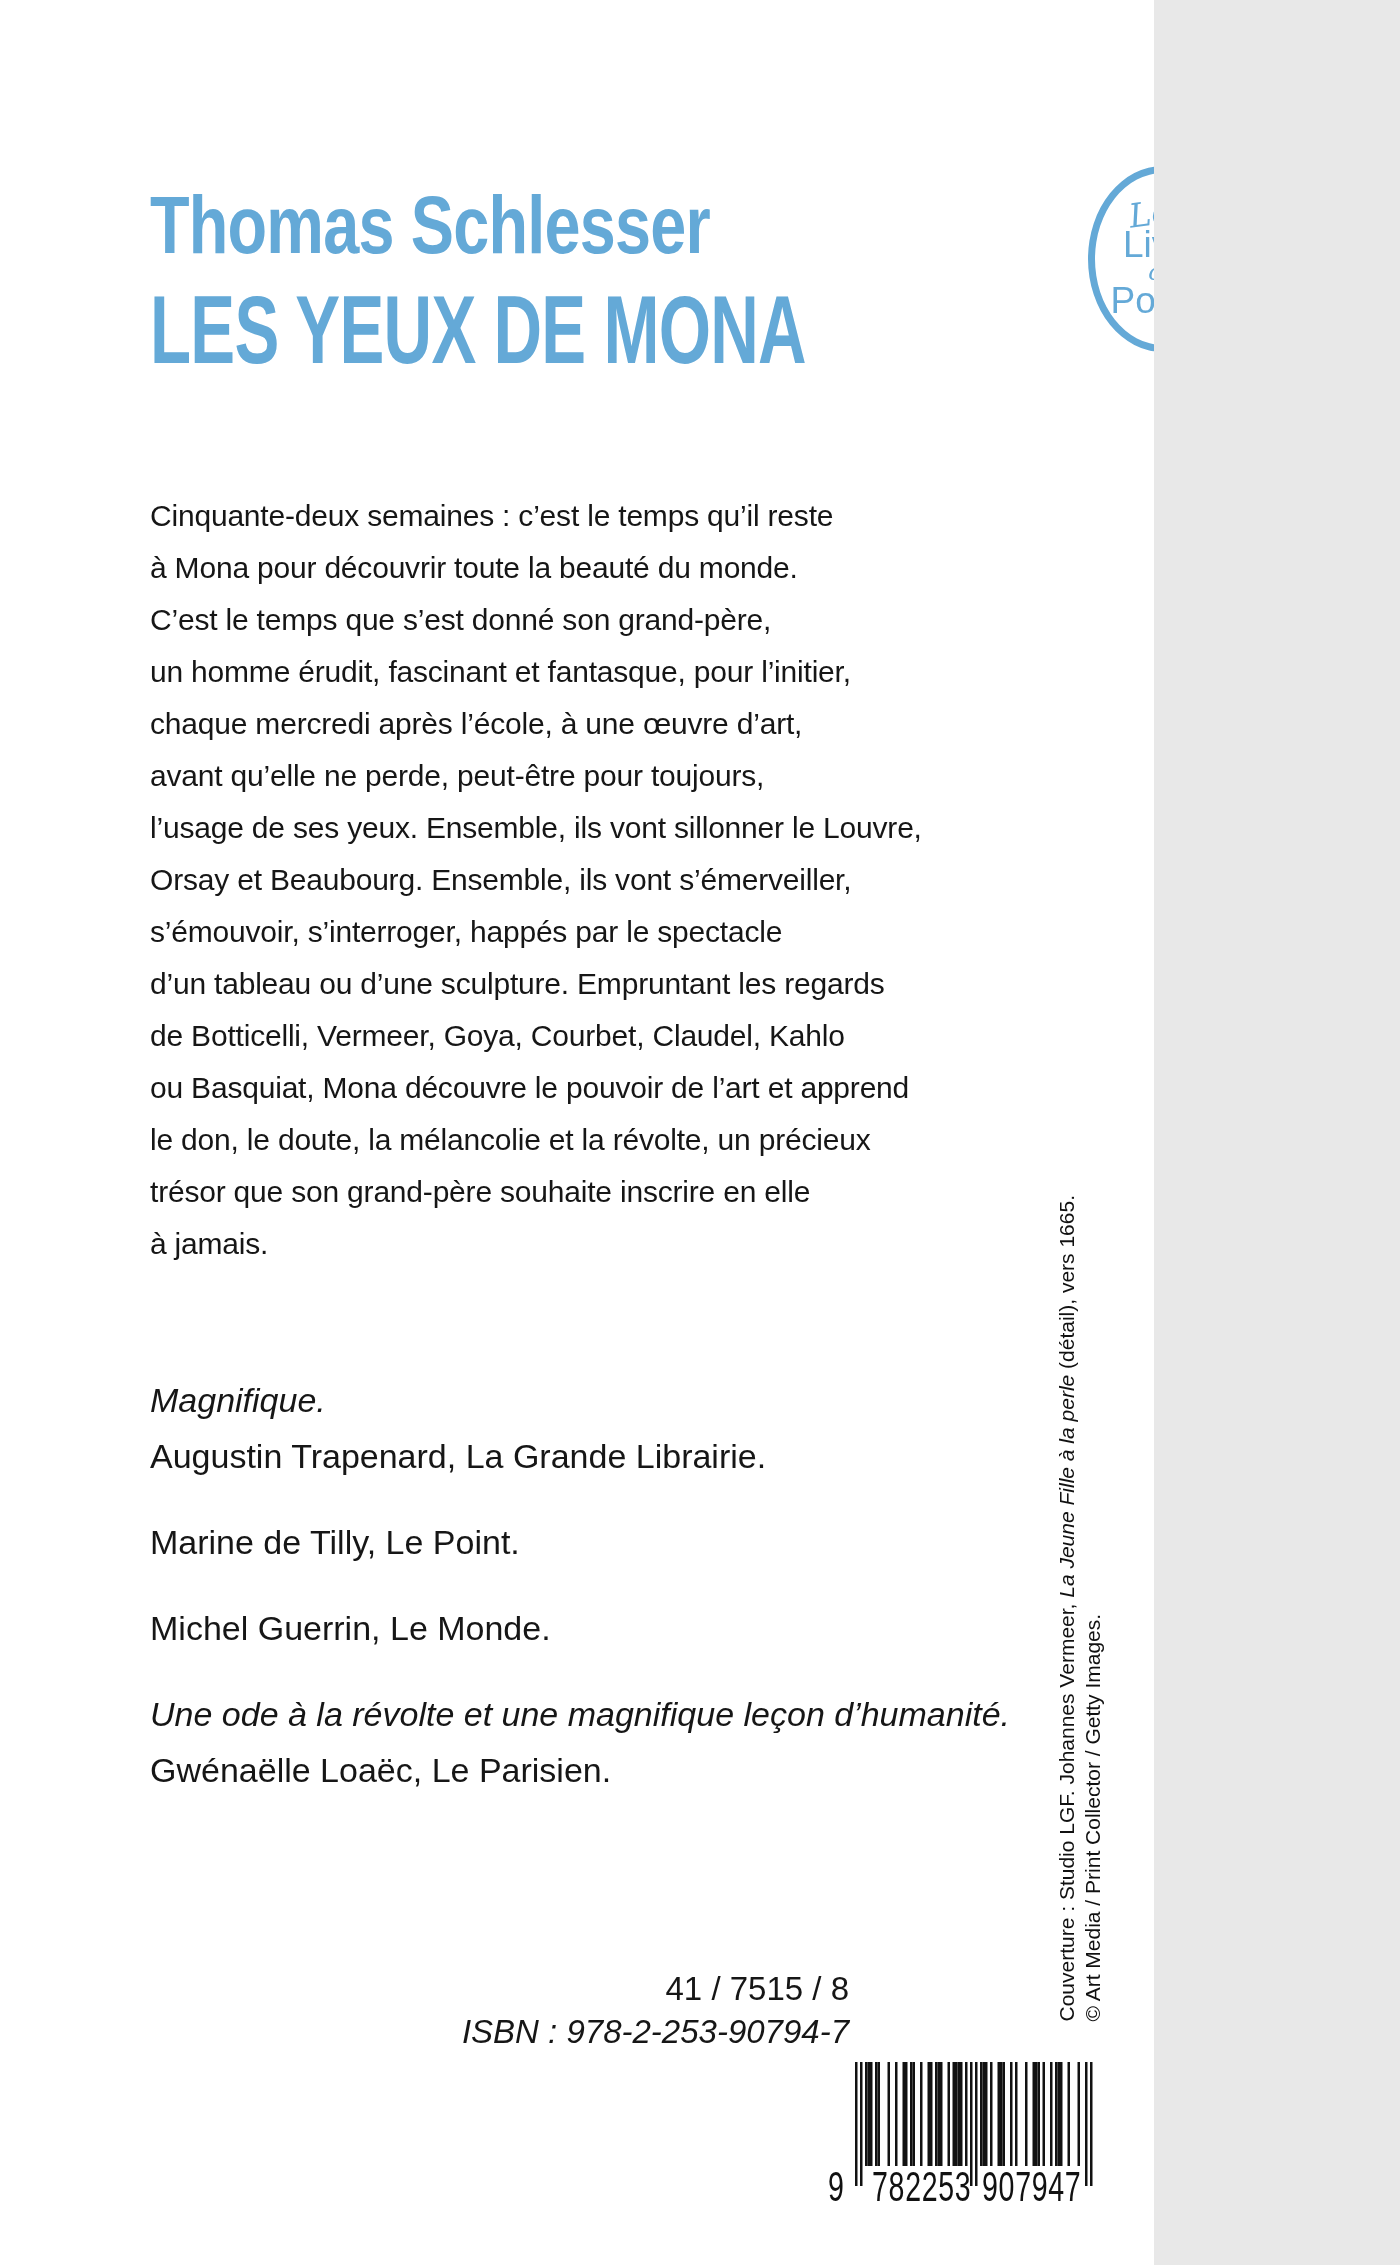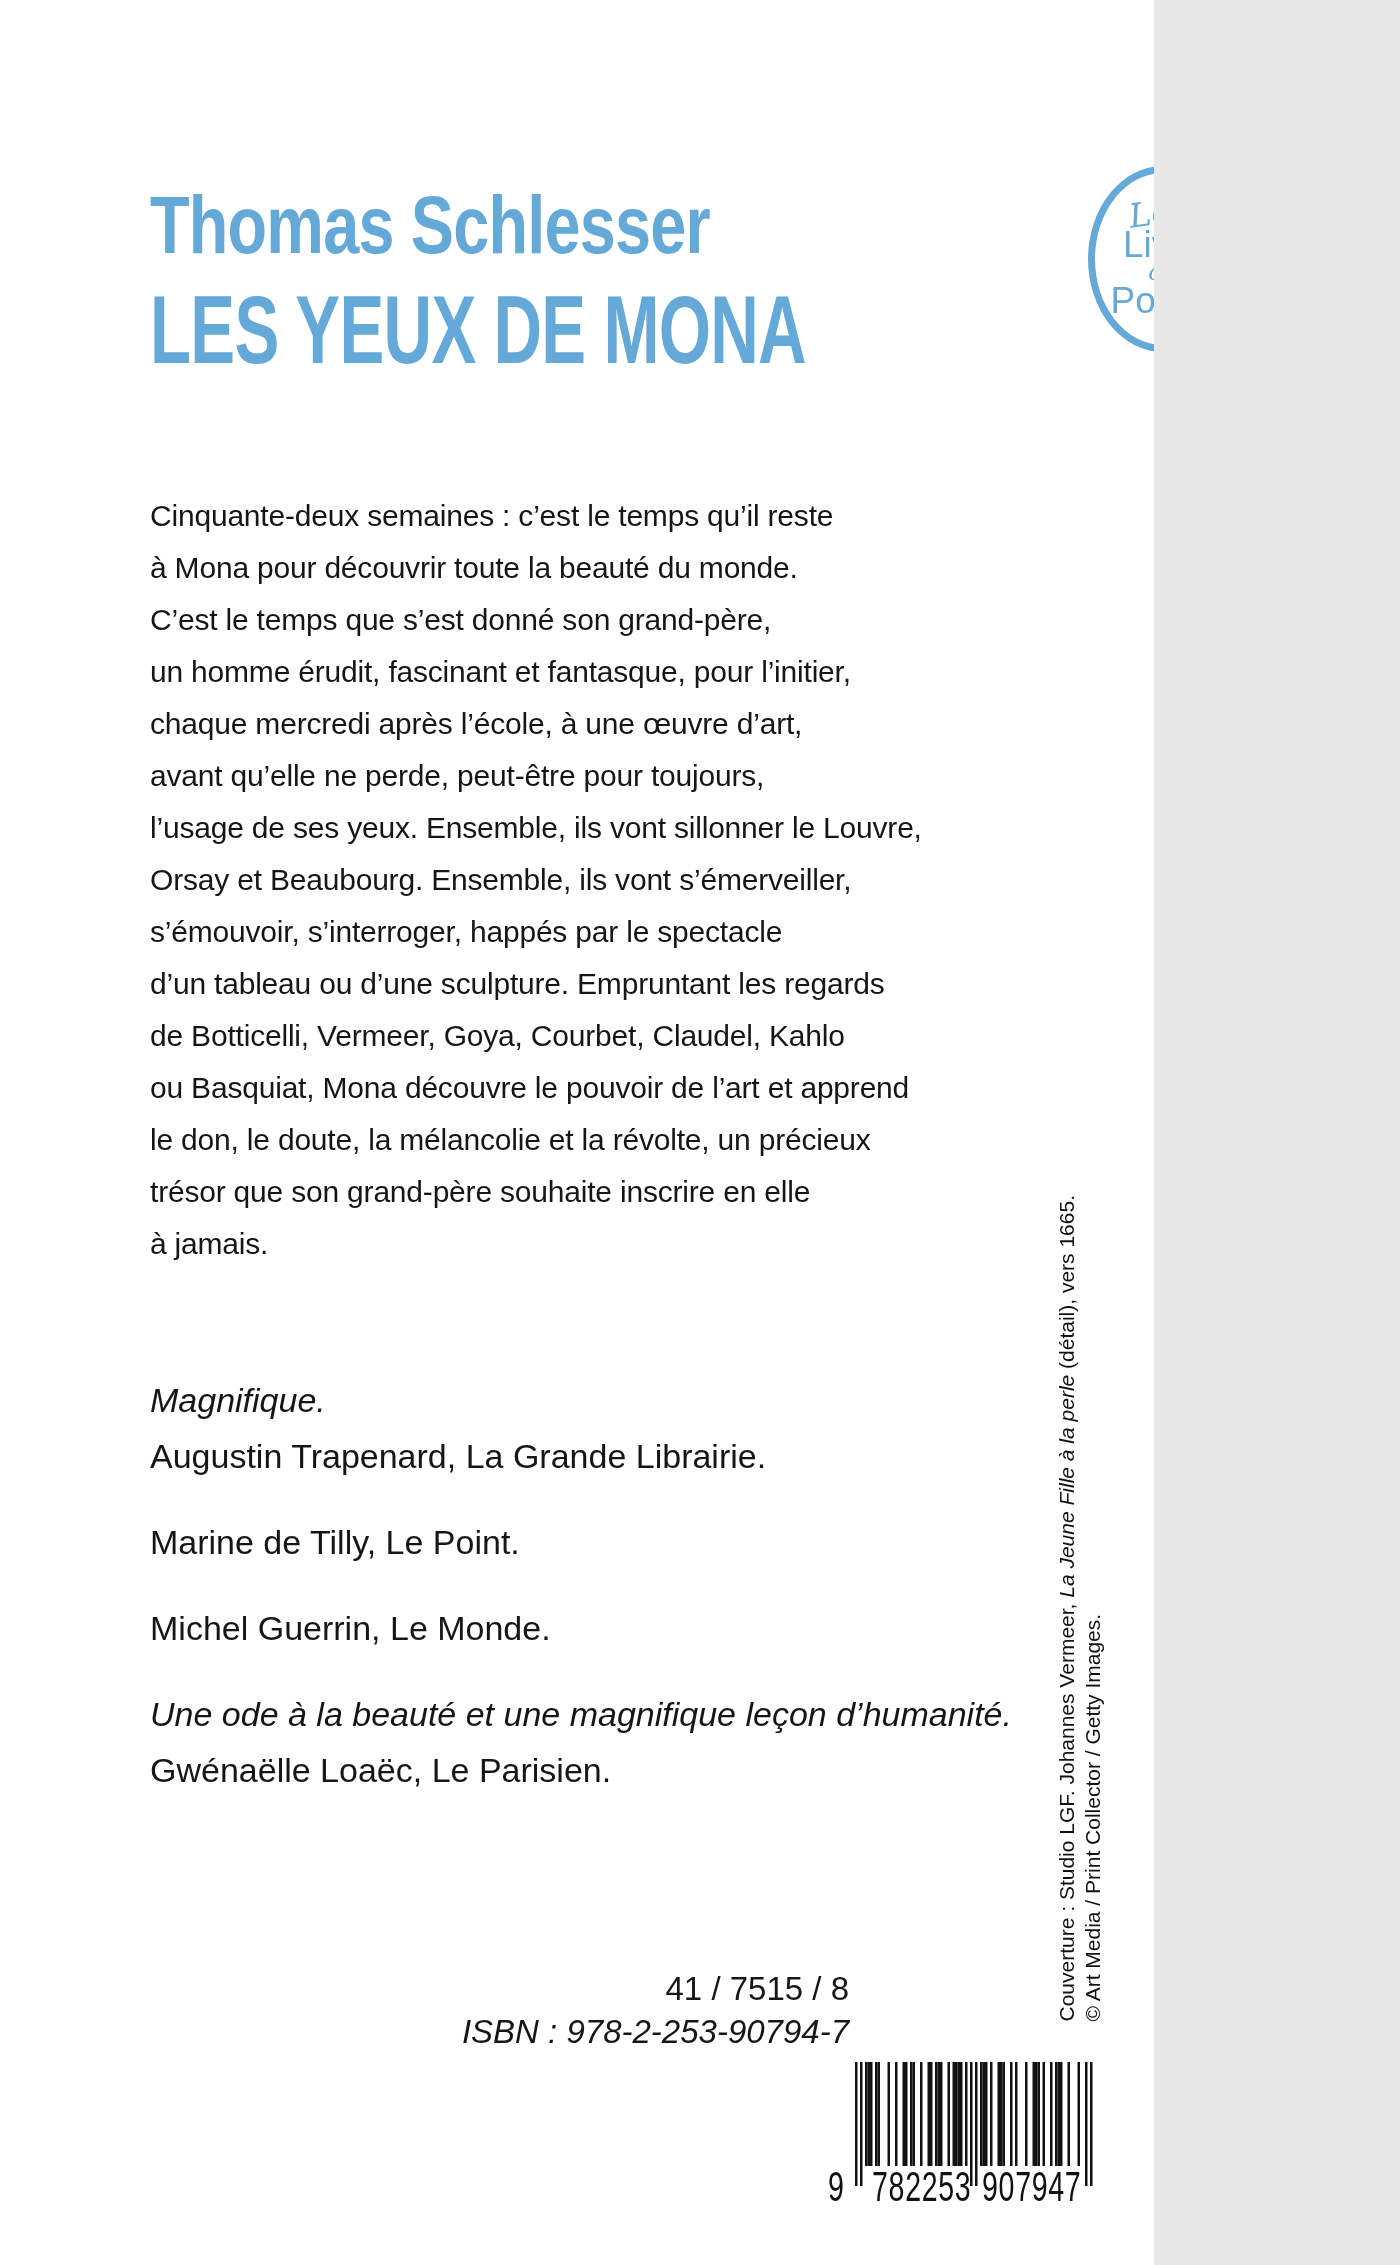--- a/index.html
+++ b/index.html
@@ -110,21 +110,21 @@
       <div class="quote-text">Magnifique.</div>
       <div class="quote-attr"><span>Augustin Trapenard, La Grande Librairie.</span><span class="src"></span></div>
     </div>
     <div class="quote-group">
       <div class="quote-attr"><span>Marine de Tilly, </span><span class="src">Le Point.</span></div>
     </div>
     <div class="quote-group">
       <div class="quote-attr"><span>Michel Guerrin, </span><span class="src">Le Monde.</span></div>
     </div>
     <div class="quote-group">
-      <div class="quote-text">Une ode à la beauté et une magnifique leçon d’humanité.</div>
+      <div class="quote-text">Une ode à la révolte et une magnifique leçon d’humanité.</div>
       <div class="quote-attr"><span>Gwénaëlle Loaëc, </span><span class="src">Le Parisien.</span></div>
     </div>
   </section>
 
   <div class="edition-code">41 / 7515 / 8</div>
   <div class="isbn-line">ISBN : 978-2-253-90794-7</div>
 
   <div class="barcode">
     <svg width="238" height="124" viewBox="0 0 238 124" class="bars">
         <rect x="0.0" y="0" width="2.5" height="124"></rect>

